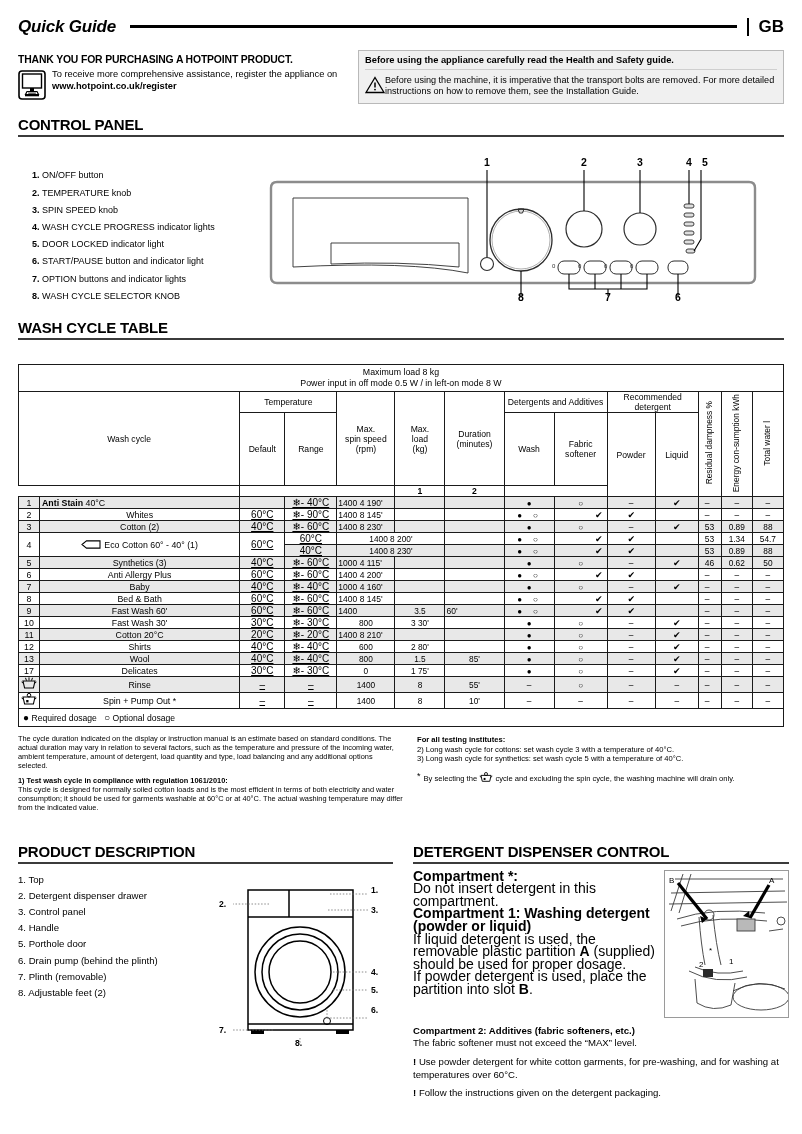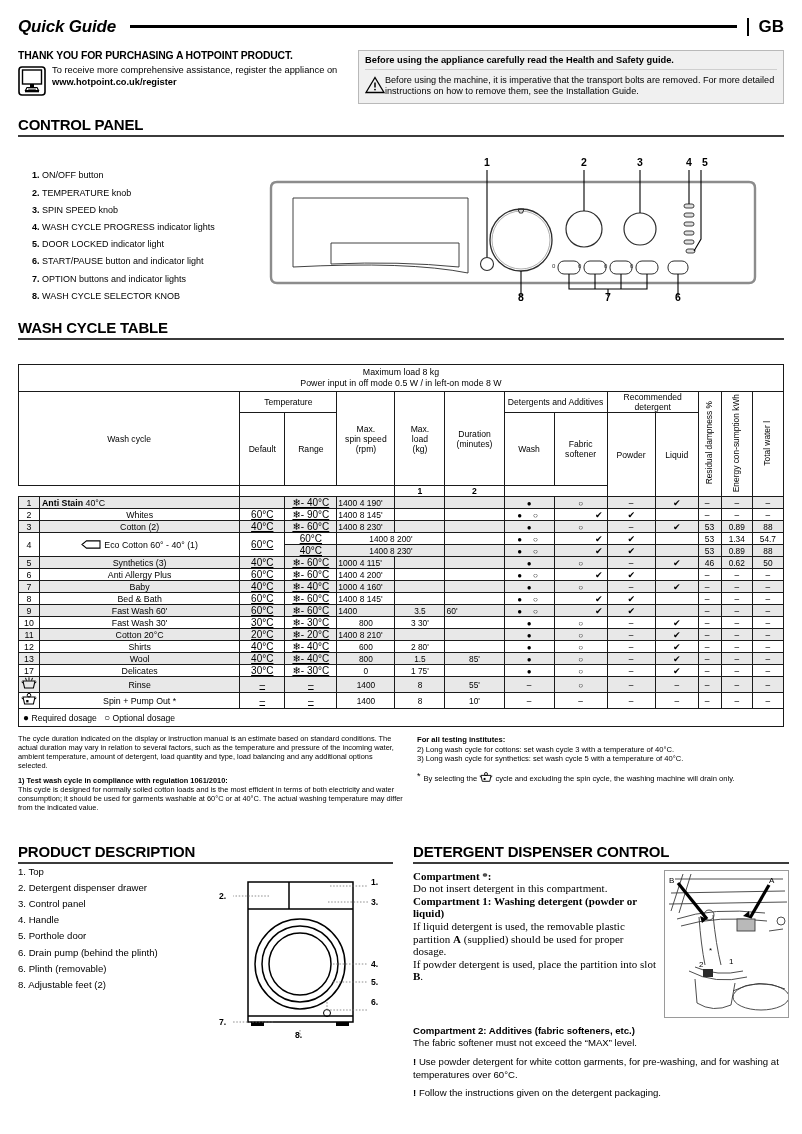--- a/index.html
+++ b/index.html
@@ -15,21 +15,21 @@
   }
   .page { position:absolute; left:0; top:0; width:802px; height:1134px; padding: 14px 18px 0 18px; }
 
   
   .topbar { display:flex; align-items:center; gap:0; height:26px; }
   .qg { font-style: italic; font-weight: bold; font-size: 17px; letter-spacing:-.2px; white-space:nowrap; }
   .rule { flex:1; height:3px; background:#000; margin: 0 10px 2px 14px; }
   .gb { font-weight:bold; font-size:17px; padding-left:10px; border-left:2px solid #000; line-height:18px; }
 
   
-  .thanks-row { display:flex; gap:10px; margin-top:10px; align-items:flex-start; }
+  .thanks-row { display:flex; gap:10px; margin-top:10px; align-items:center; }
   .thanks-left { width:330px; }
   .thanks-title { font-weight:bold; font-size:10.4px; letter-spacing:-.15px; }
   .thanks-body { display:flex; gap:6px; margin-top:4px; }
   .monitor { width:28px; height:30px; flex:none; margin-top:1px; }
   .thanks-text { font-size:9.3px; line-height:11.6px; }
   .thanks-text b { font-weight:bold; }
 
   .warnbox { flex:1; border:1px solid #b9b9b9; background:#f0f0f0; padding:4px 6px 6px 6px; }
   .warnbox .wtitle { font-weight:bold; font-size:9.3px; border-bottom:1px solid #cfcfcf; padding-bottom:4px; }
   .warnrow { display:flex; margin-top:5px; }
@@ -66,24 +66,24 @@
   
   .notes { display:flex; gap:14px; margin-top:8px; }
   .notes-l { width:385px; font-size:7.4px; line-height:8.8px; }
   .notes-r { flex:1; font-size:7.6px; line-height:9.4px; }
   .notes b { font-weight:bold; }
   .nblock { margin-top:7px; }
 
   
   .bottom { display:flex; gap:20px; margin-top:30px; }
   .bcol { width:378px; }
-  .pd-row { display:flex; }
+  .pd-row { display:flex; margin-top:8px; }
   .pd-list { width:175px; font-size:9.6px; line-height:16.2px; }
   .pd-fig { flex:1; position:relative; height:170px; }
-  .dd-text { font-size:11px; line-height:12.6px; width:245px;font-family:Liberation Serif, serif; }
+  .dd-text { font-size:14px; line-height:12.6px; width:245px; }
   .dd-text b { font-weight:bold; }
   .dd-row { display:flex; gap:6px; margin-top:6px; }
   .dd-fig { width:125px; height:148px; border:1px solid #9a9a9a; position:relative; overflow:hidden;}
   .dd-tail { font-size:9.6px; line-height:12.4px; margin-top:7px; }
   .excl { font-weight:bold; }
 </style>
 </head>
 <body>
 
 <div class="page">
@@ -665,21 +665,21 @@
       <h2 class="sec" style="margin-top:0">PRODUCT DESCRIPTION</h2>
       <div class="sechr"></div>
       <div class="pd-row">
         <div class="pd-list">
           <div>1. Top</div>
           <div>2. Detergent dispenser drawer</div>
           <div>3. Control panel</div>
           <div>4. Handle</div>
           <div>5. Porthole door</div>
           <div>6. Drain pump (behind the plinth)</div>
-          <div>6. Plinth (removable)</div>
+          <div>7. Plinth (removable)</div>
           <div>8. Adjustable feet (2)</div>
         </div>
         <div class="pd-fig">
           <svg viewBox="0 0 200 175" width="200" height="175">
 
             <rect x="55" y="18" width="105" height="140" fill="#fff" stroke="#000" stroke-width="1.5"></rect>
             <path d="M55 45 H160" stroke="#000" stroke-width="1.5"></path>
             <path d="M96 18 V45" stroke="#000" stroke-width="1.5"></path>
 
             <circle cx="107" cy="100" r="45" fill="none" stroke="#000" stroke-width="1.5"></circle>

